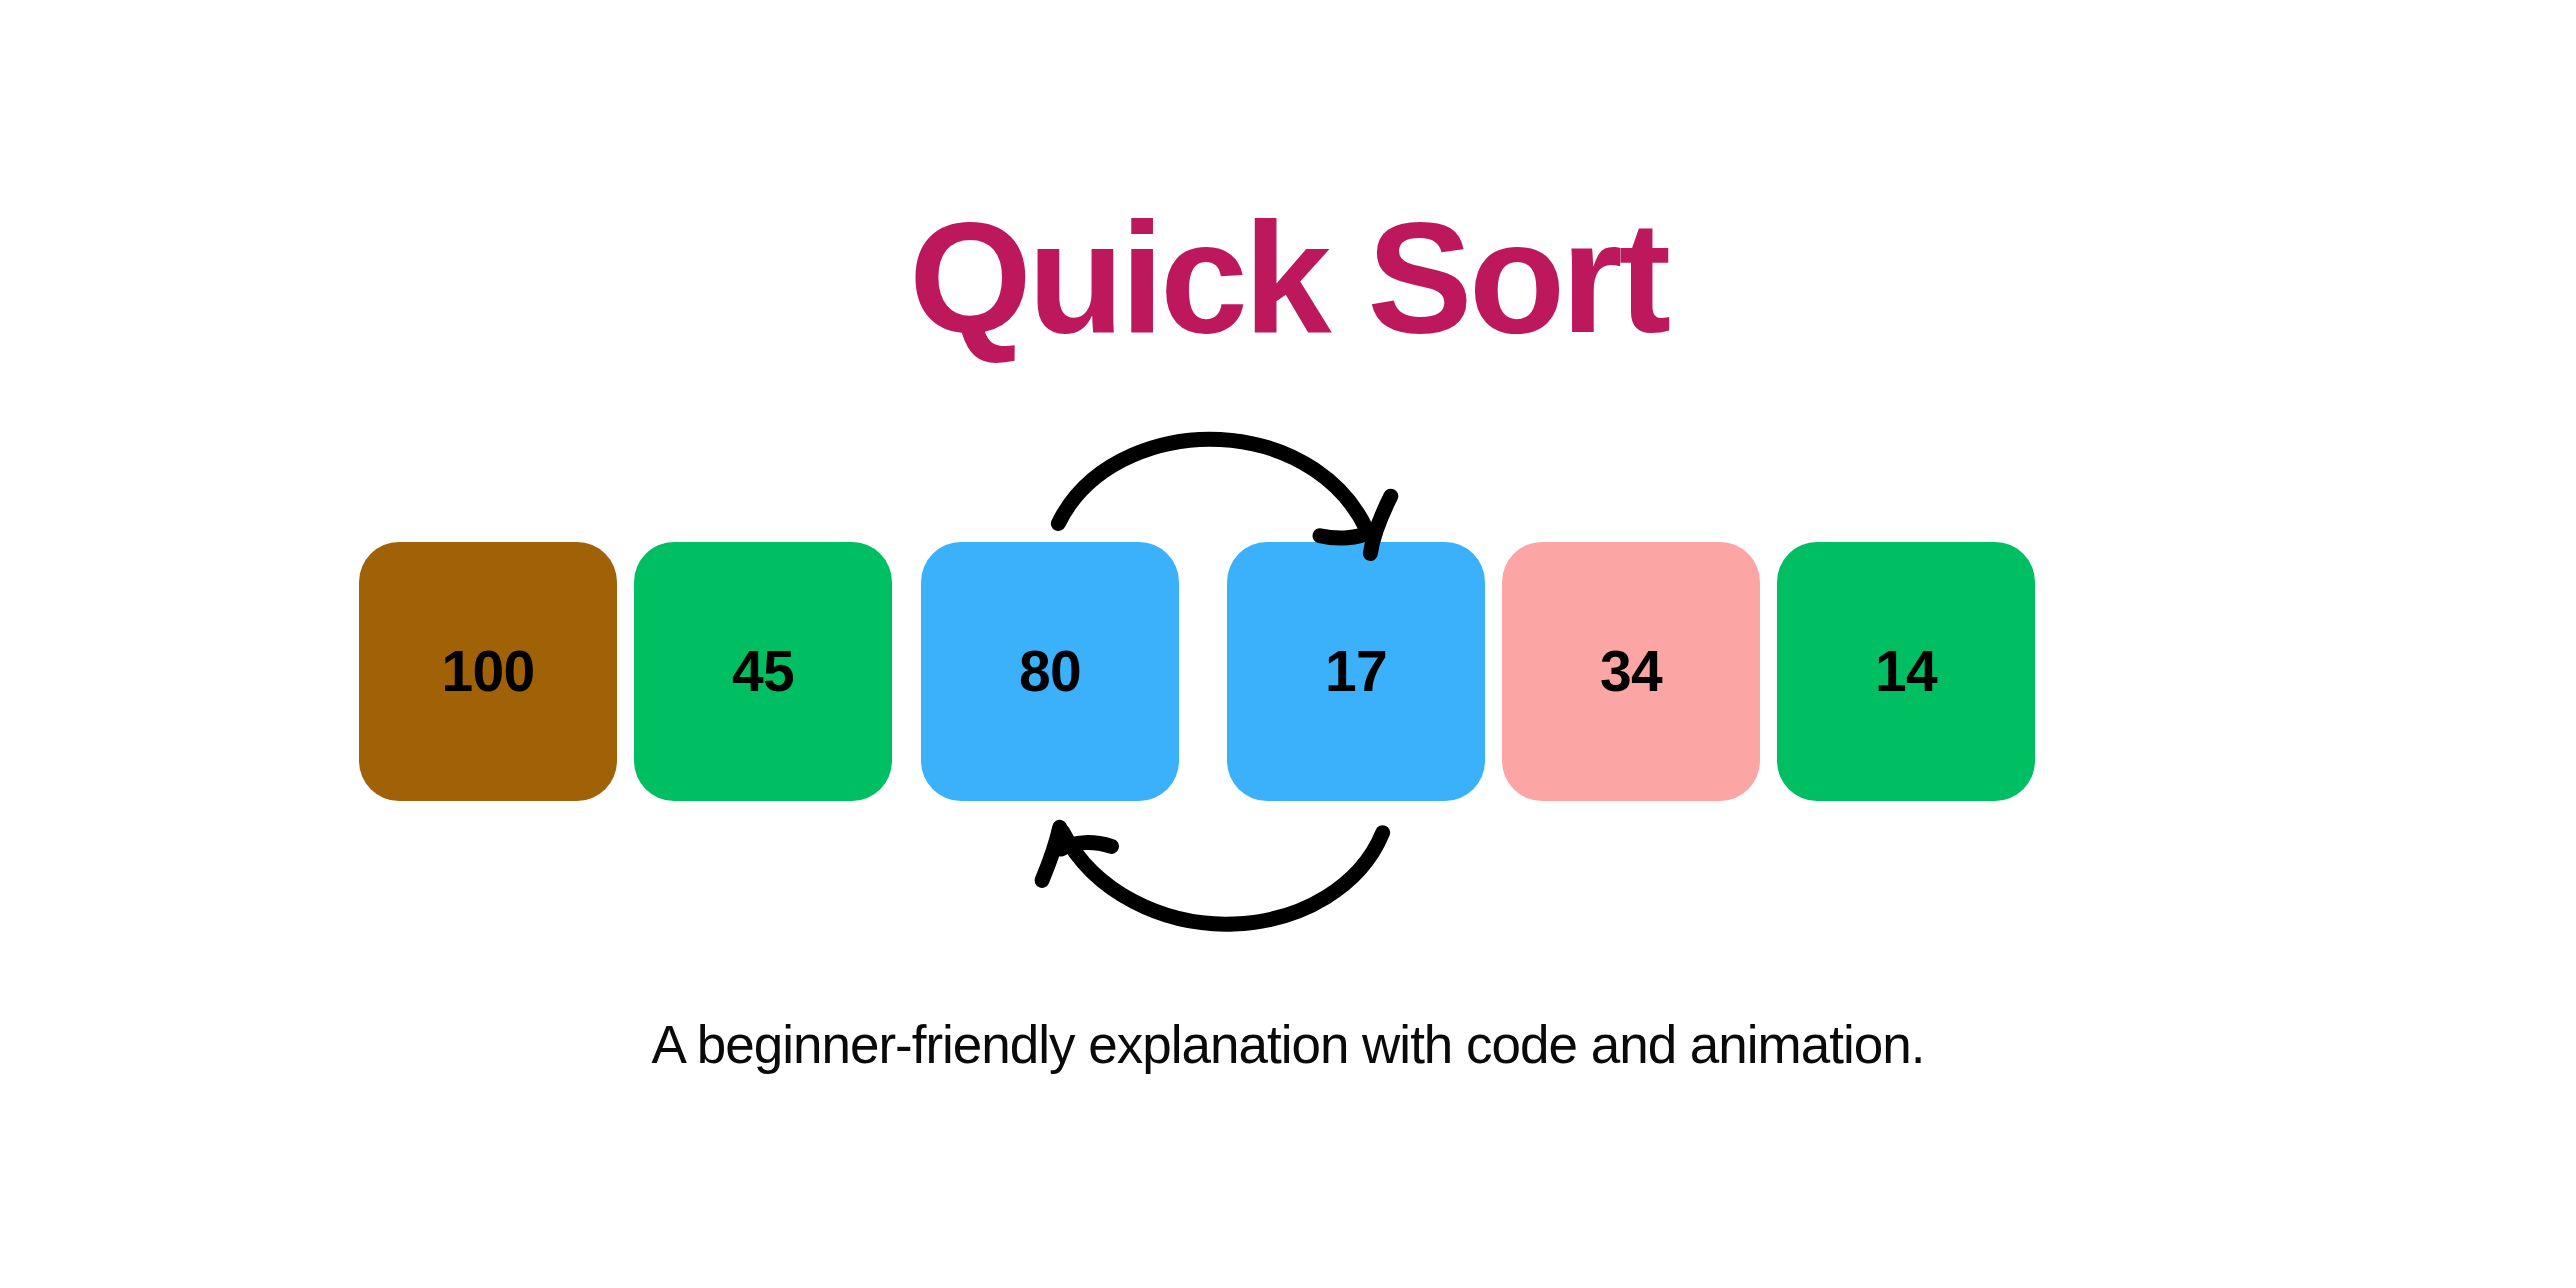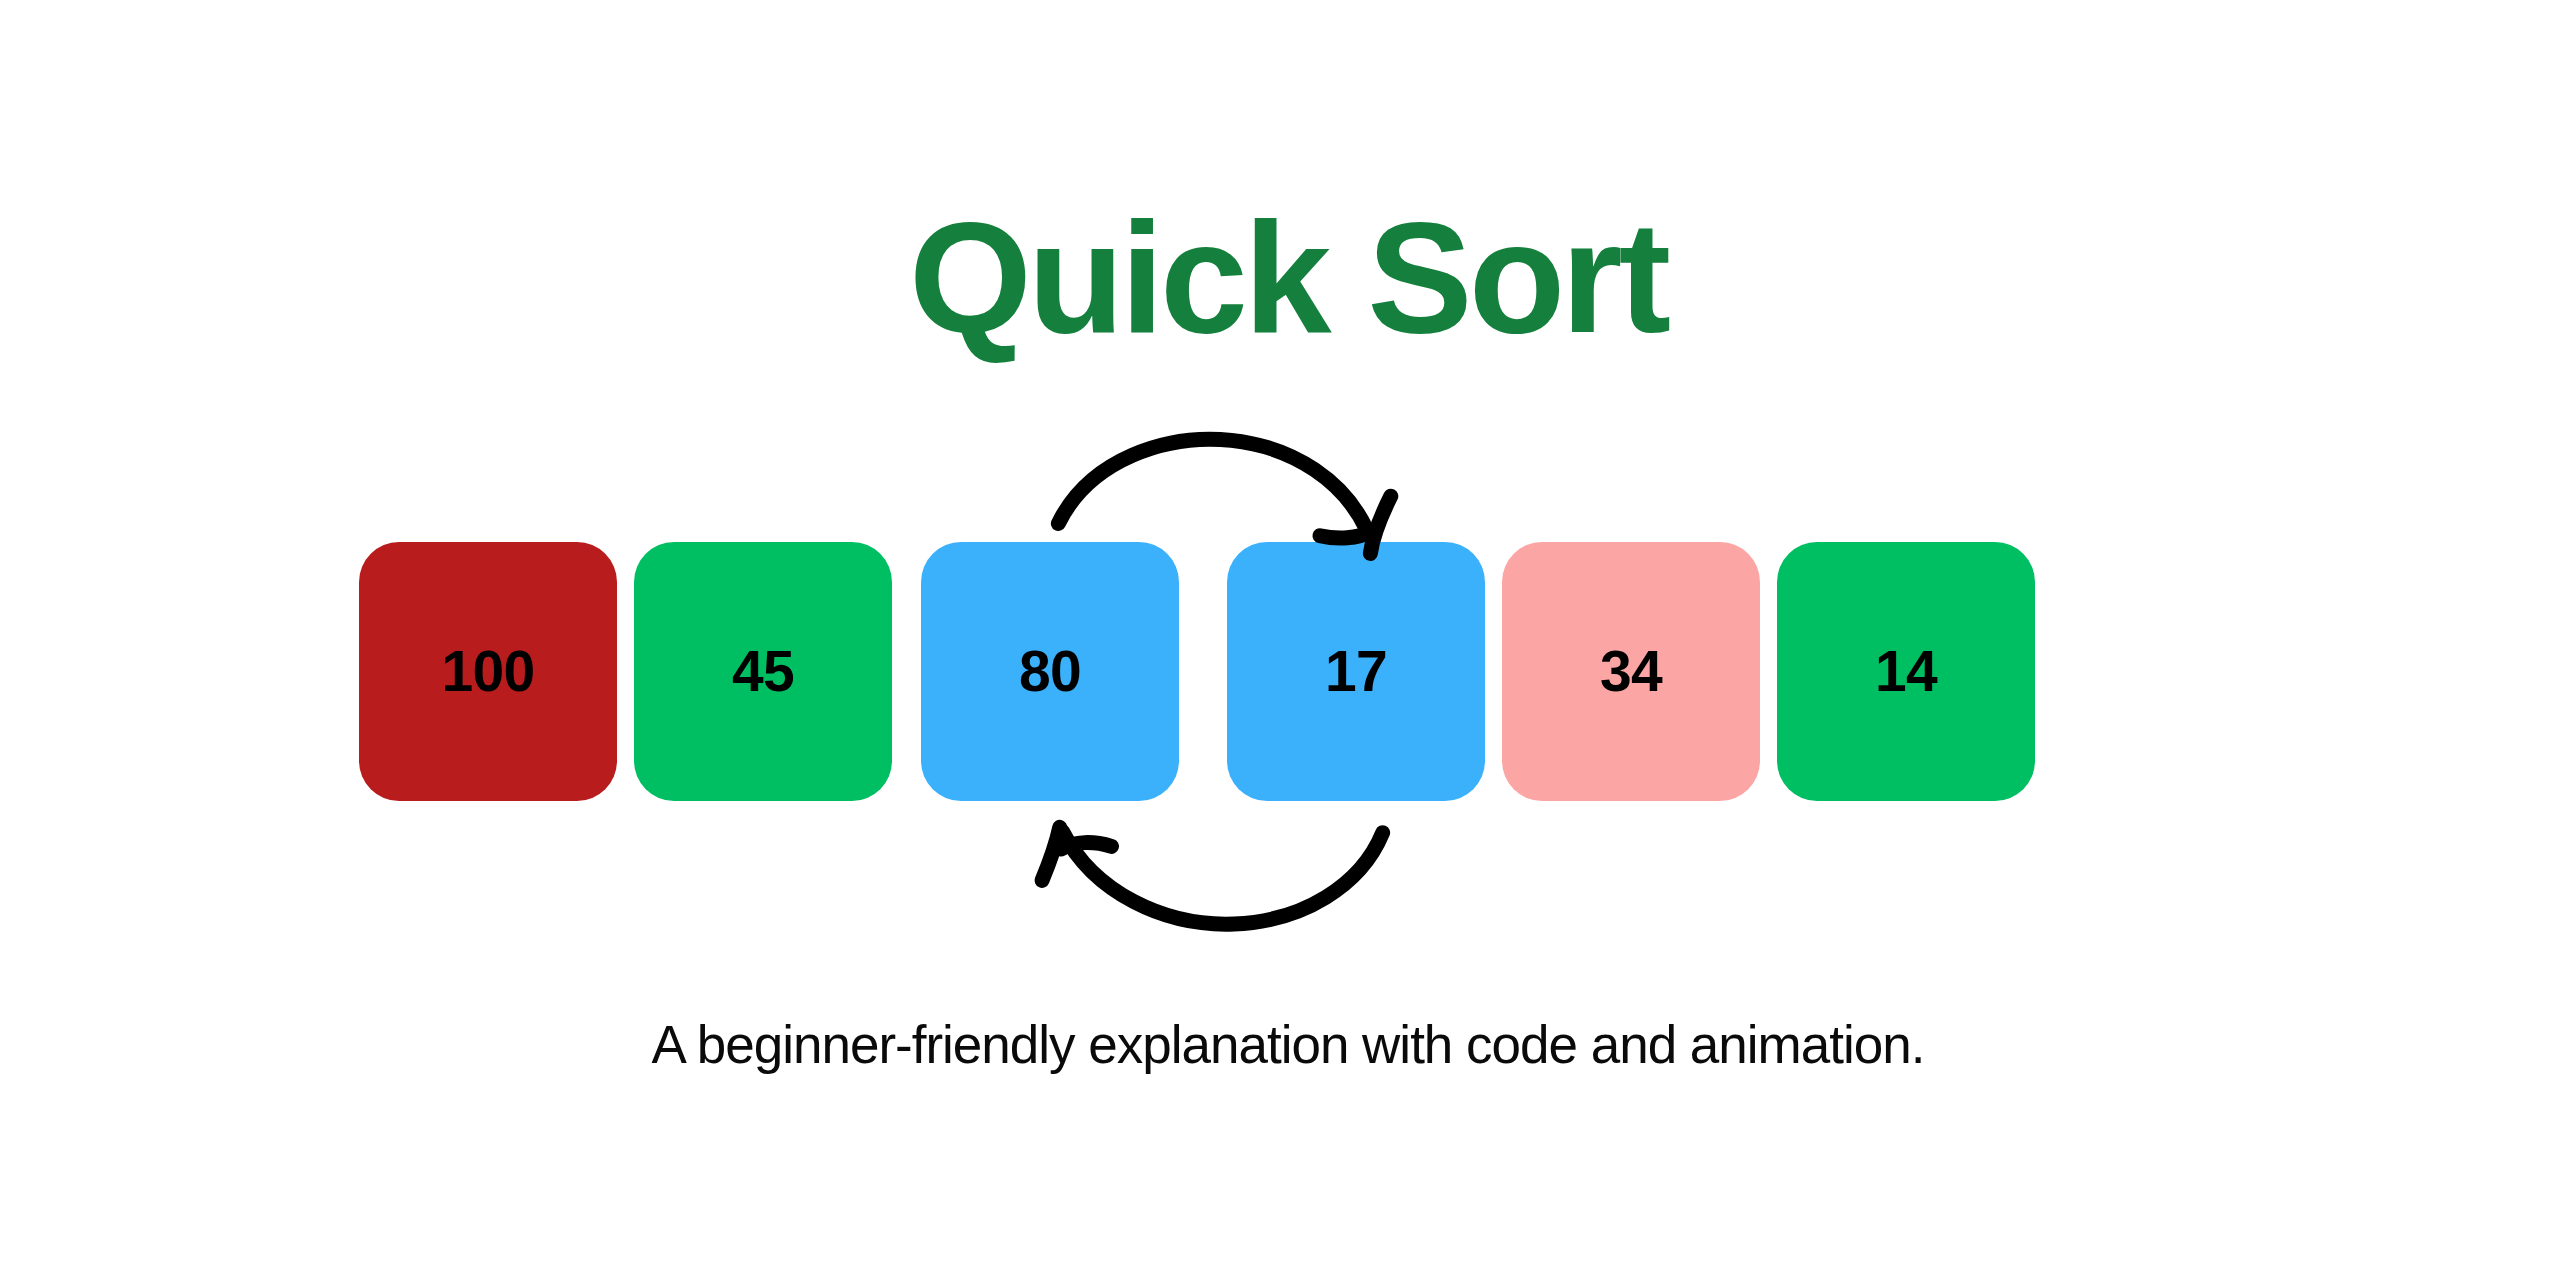--- a/index.html
+++ b/index.html
@@ -28,21 +28,21 @@
     position: absolute;
     left: 0;
     top: 198px;
     width: 2576px;
     text-align: center;
     font-family: "Liberation Sans", sans-serif;
     font-size: 158px;
     font-weight: 700;
     letter-spacing: -4.1px;
     line-height: 1;
-    color: #15803d;
+    color: #be185d;
     white-space: nowrap;
   }
 
   
   #array-row {
     position: absolute;
     left: 359px;
     top: 542px;
     width: 1718px;
     height: 259px;
@@ -99,21 +99,21 @@
 </style>
 </head>
 <body>
 
 <div id="stage">
 
   <div id="page-title">Quick Sort</div>
 
   <div id="array-row">
 
-  <div class="array-cell" style="background: #b91c1c; width: 258px;">
+  <div class="array-cell" style="background: #a16207; width: 258px;">
         <span class="cell-value">100</span>
       </div>
       <div class="array-cell" style="background: rgb(0, 191, 99); width: 258px; margin-left: 17px;">
         <span class="cell-value">45</span>
       </div>
       <div class="array-cell" style="background: rgb(59, 177, 252); width: 258px; margin-left: 29px;">
         <span class="cell-value">80</span>
       </div>
       <div class="array-cell" style="background: rgb(59, 177, 252); width: 258px; margin-left: 48px;">
         <span class="cell-value">17</span>

